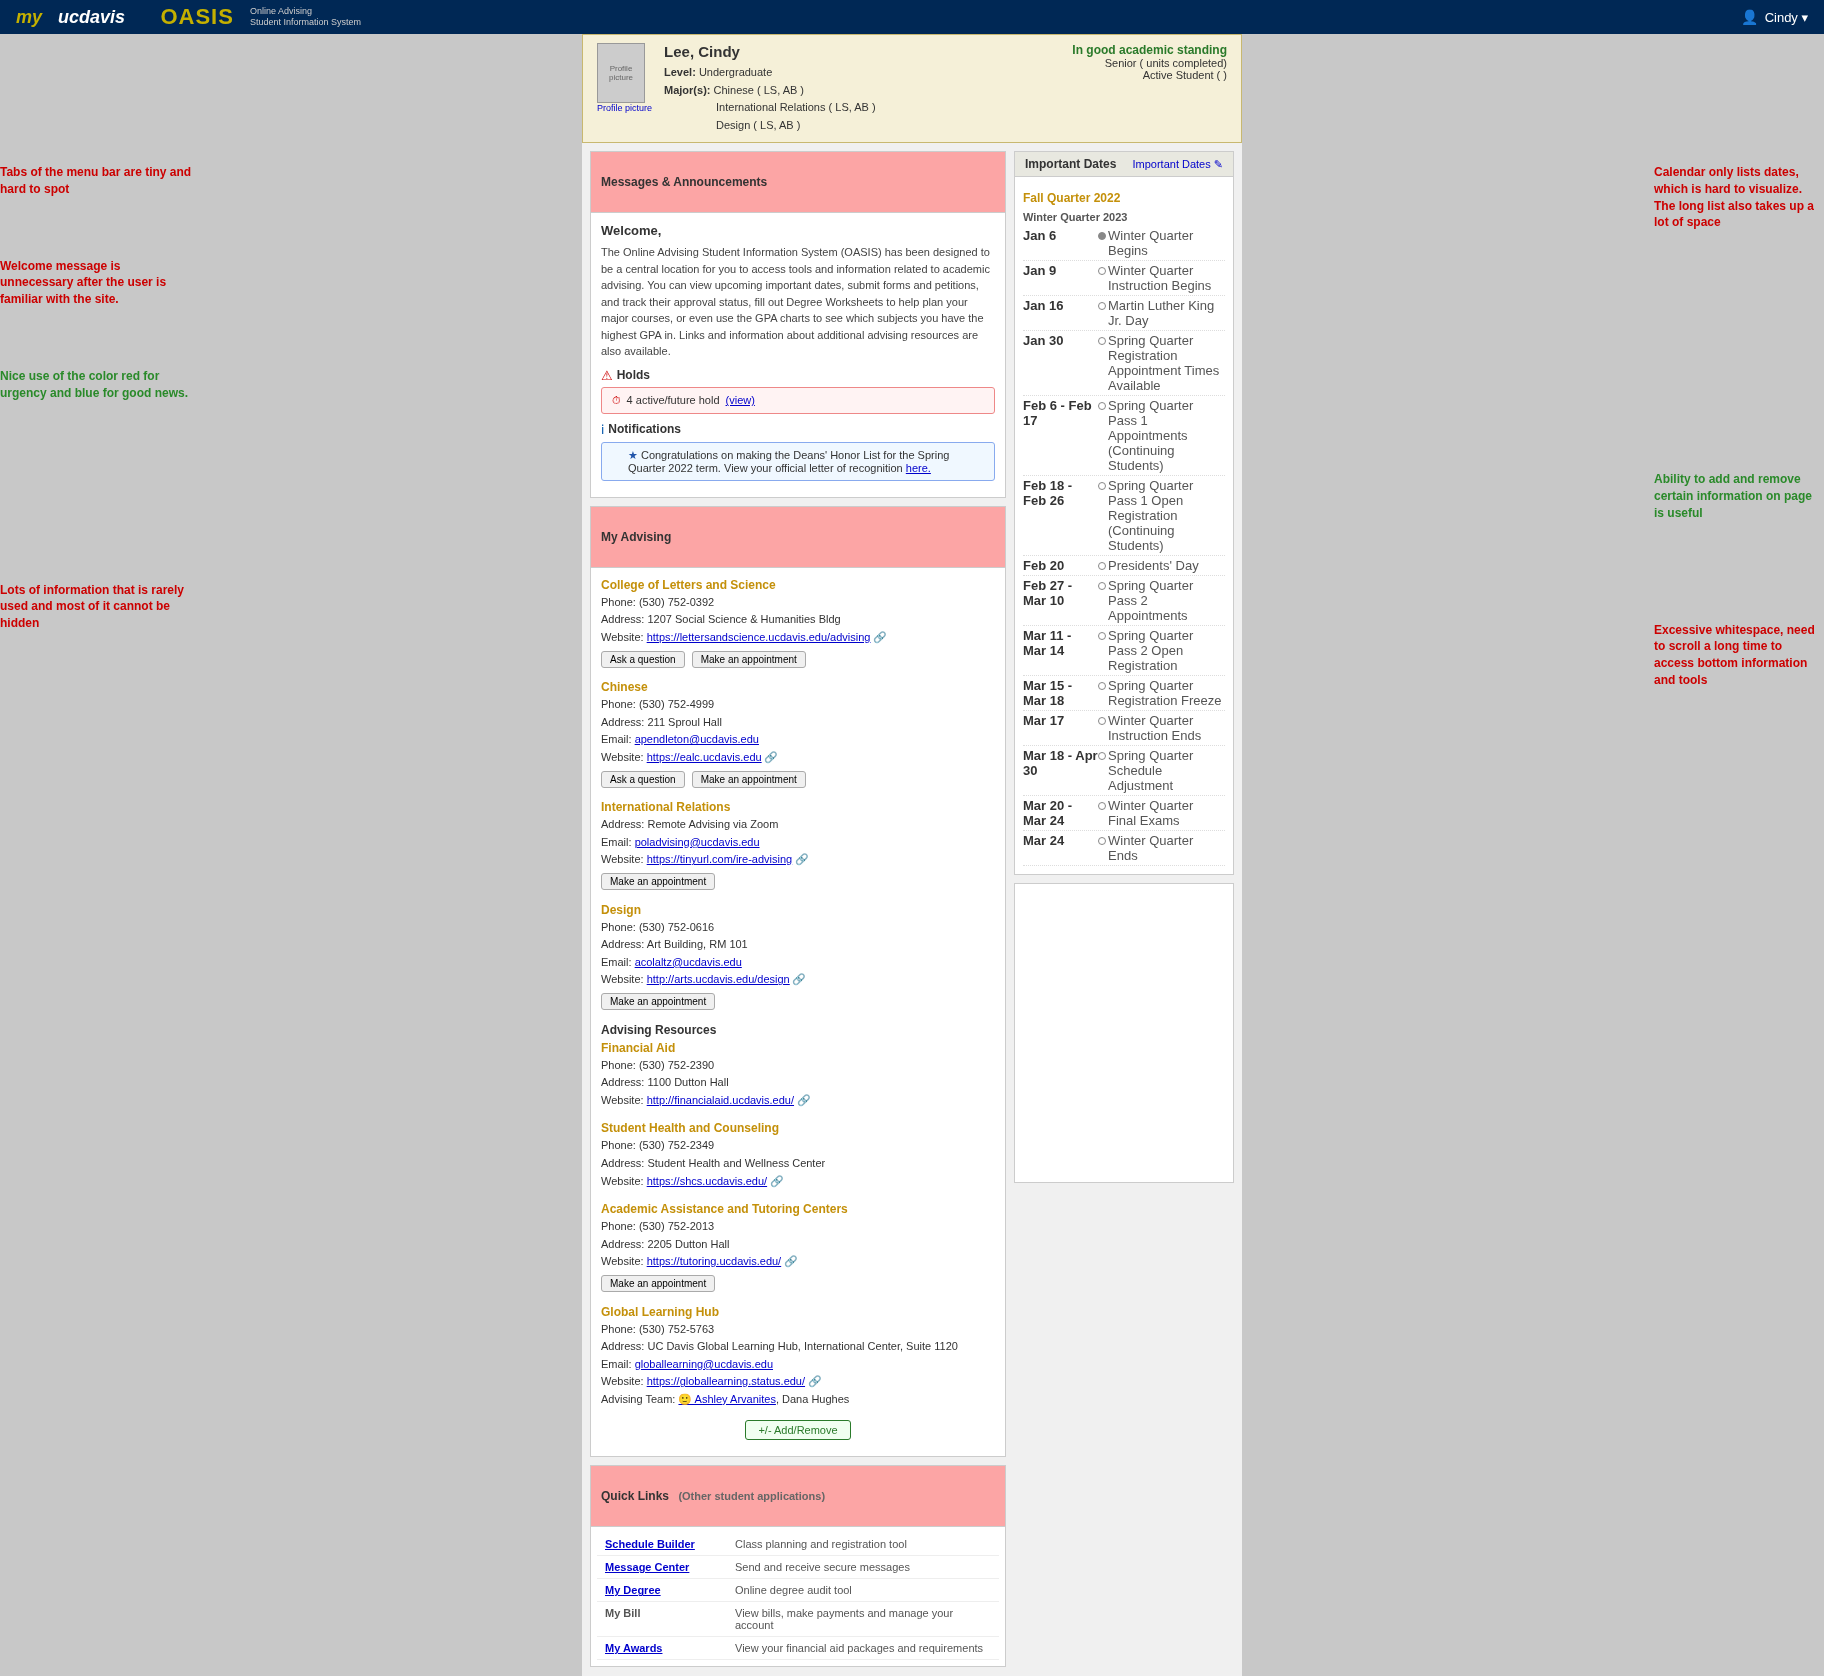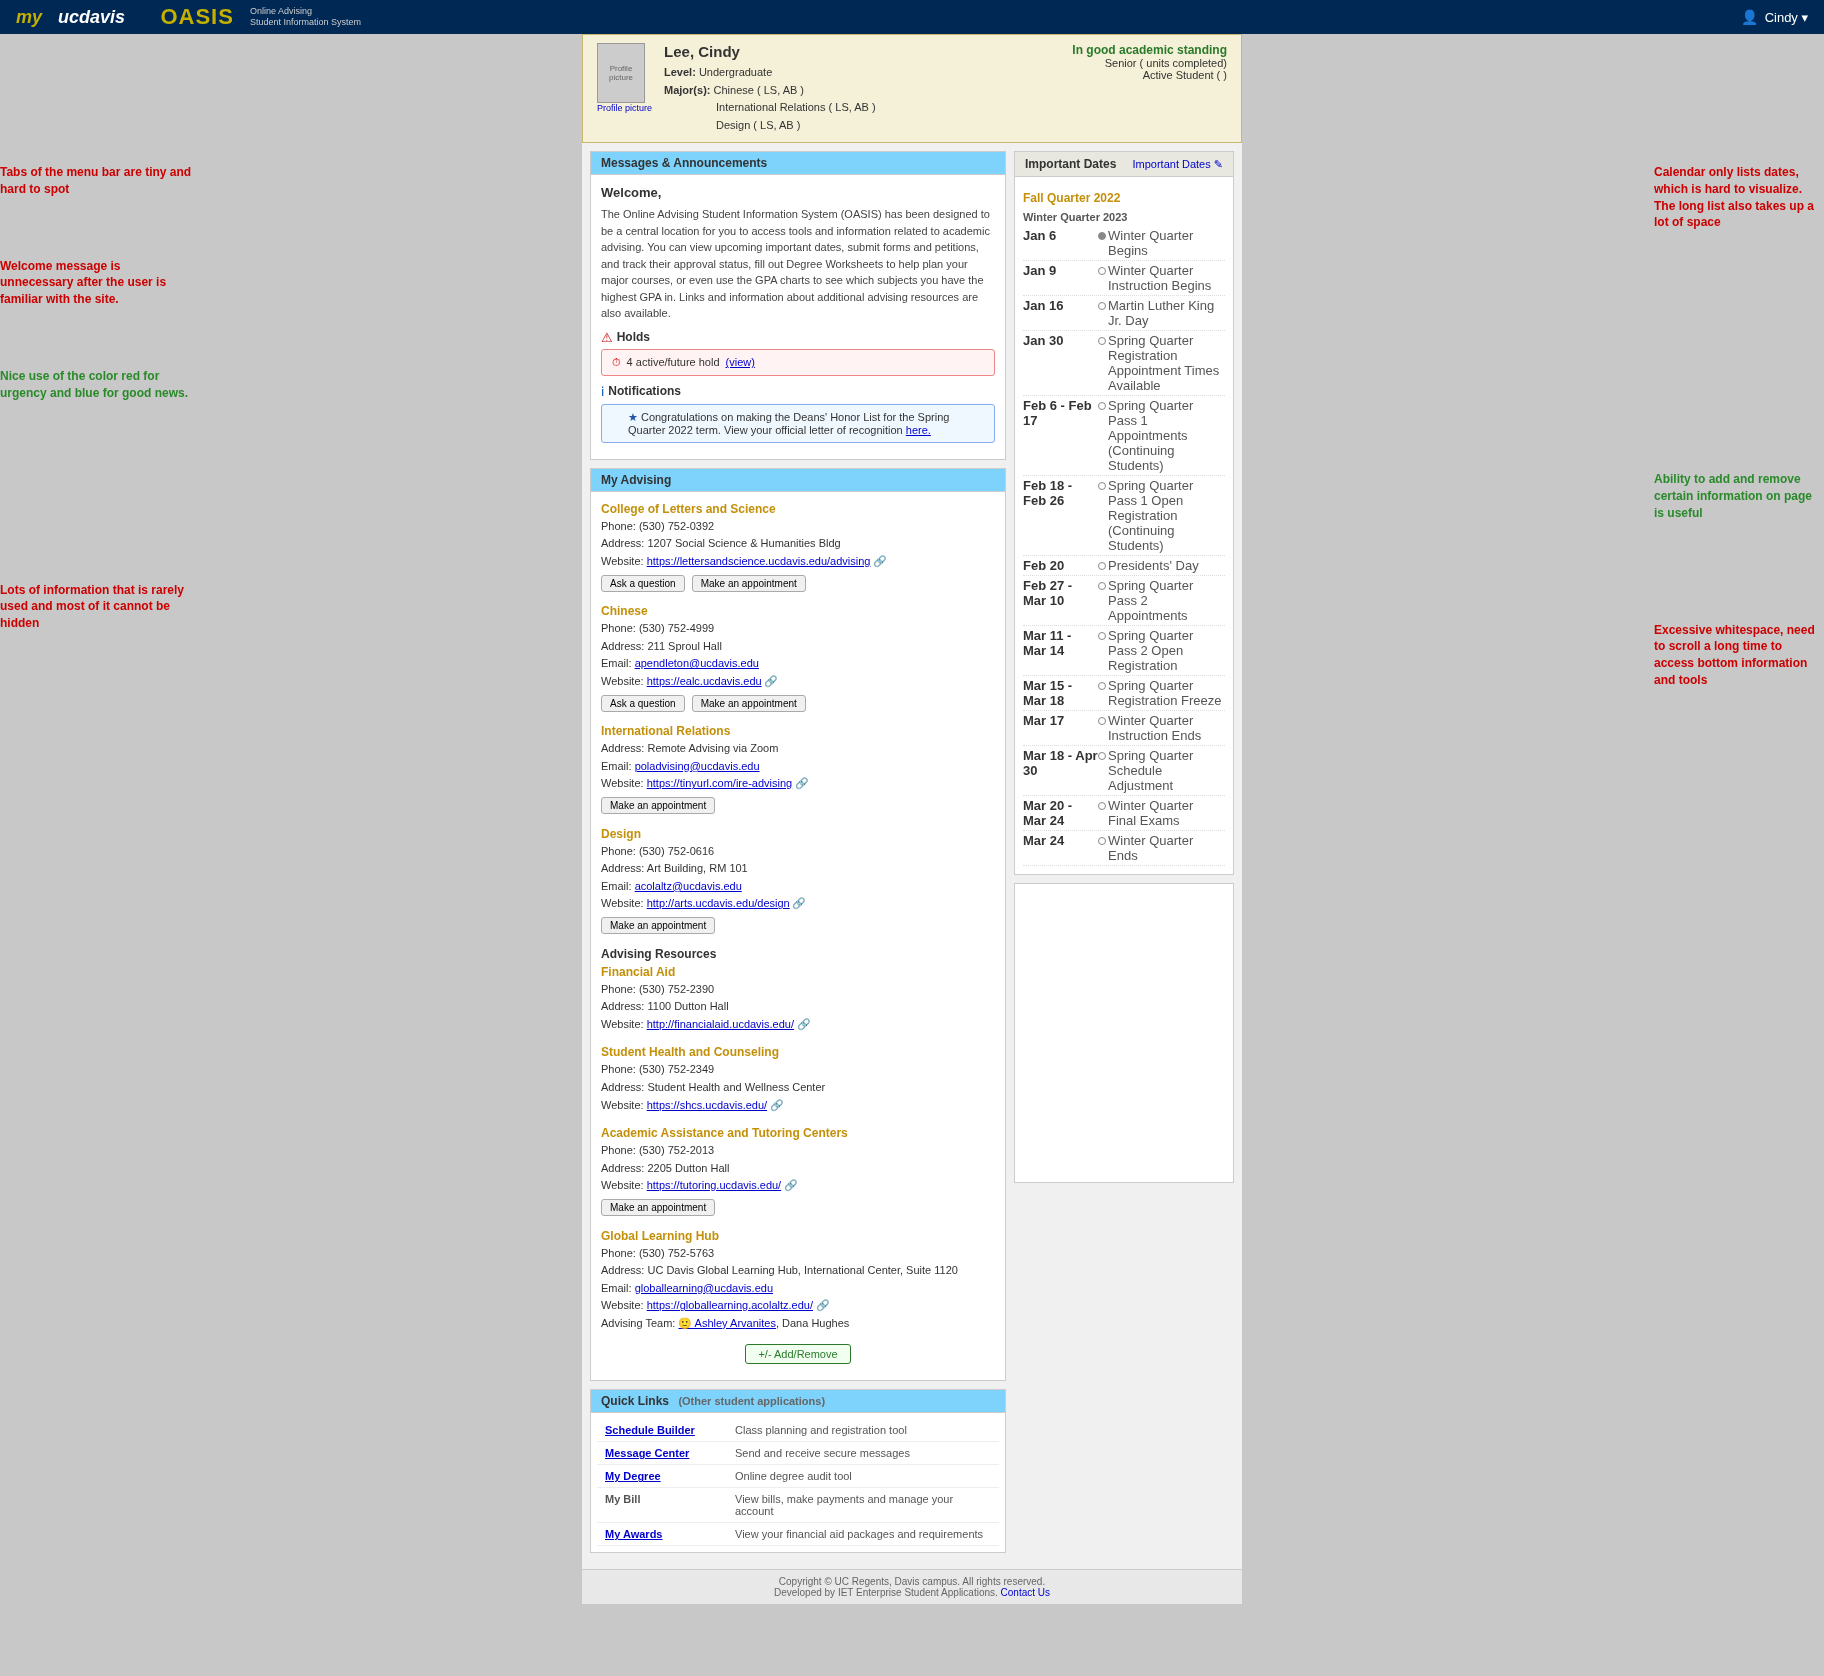--- a/index.html
+++ b/index.html
@@ -74,23 +74,23 @@
     .content-left { flex: 1; min-width: 0; }
     .content-right { width: 220px; flex-shrink: 0; margin-left: 8px; }
 
     
     .section-box {
       background: white;
       border: 1px solid #ccc;
       margin-bottom: 8px;
     }
     .section-header {
-      background: #7dd3fc;
+      background: #fca5a5;
       border-bottom: 1px solid #ccc;
-      padding: 4px 10px;
+      padding: 23px 10px;
       font-weight: bold;
       font-size: 12px;
     }
     .section-body { padding: 10px; }
 
     
     .welcome-name { font-weight: bold; font-size: 13px; margin-bottom: 6px; }
     .welcome-text { font-size: 11px; color: #444; line-height: 1.5; }
 
     
@@ -397,21 +397,21 @@
                 </div>
               </div>
             </div>
 
             <div class="resource-section">
               <div class="resource-name">Global Learning Hub</div>
               <div class="resource-detail">
                 <div>Phone: (530) 752-5763</div>
                 <div>Address: UC Davis Global Learning Hub, International Center, Suite 1120</div>
                 <div>Email: <a>globallearning@ucdavis.edu</a></div>
-                <div>Website: <a>https://globallearning.acolaltz.edu/</a> 🔗</div>
+                <div>Website: <a>https://globallearning.status.edu/</a> 🔗</div>
                 <div>Advising Team: <a>🙂 Ashley Arvanites</a>, Dana Hughes</div>
               </div>
             </div>
 
             <div class="add-remove-wrap">
               <button class="btn-add-remove">+/- Add/Remove</button>
             </div>
 
           </div>
         </div>

